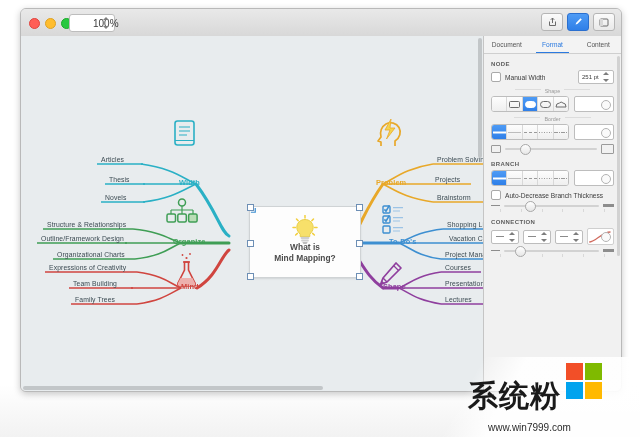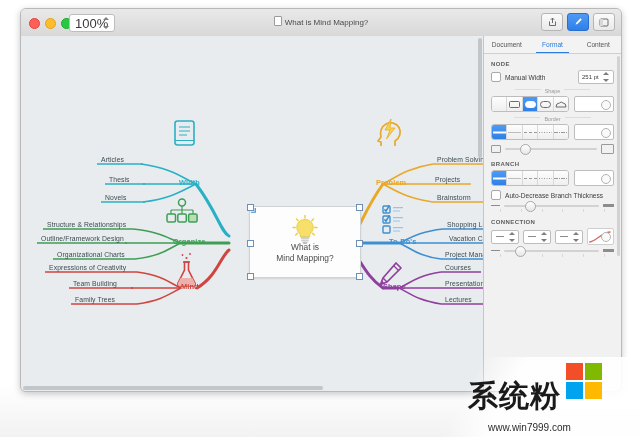--- a/index.html
+++ b/index.html
@@ -21,21 +21,21 @@
             background:linear-gradient(180deg,#e9e9e9 0%,#d8d8d8 100%);
             border-bottom:1px solid #bcbcbc;}
   .lights{position:absolute;left:8px;top:9px;display:flex;gap:5px;}
   .light{width:9px;height:9px;border-radius:50%;}
   .l-red{background:#ff5f57;border:1px solid #e0443e;}
   .l-yel{background:#ffbd2e;border:1px solid #dea123;}
   .l-grn{background:#28c840;border:1px solid #1aab29;}
   .zoomfield{position:absolute;left:48px;top:5px;width:44px;height:16px;
              background:#fff;border:1px solid #bdbdbd;border-radius:3px;
              display:flex;align-items:center;}
-  .zoomfield span{font-size:13px;color:#3a3a3a;padding-left:5px;}
+  .zoomfield span{font-size:10px;color:#3a3a3a;padding-left:5px;margin-left:18px;}
   .stepper{position:absolute;right:3px;top:2px;width:8px;height:12px;
            display:flex;flex-direction:column;justify-content:space-between;}
   .stepper i{display:block;width:0;height:0;border-left:3px solid transparent;
              border-right:3px solid transparent;}
   .stepper i.up{border-bottom:3px solid #7d7d7d;}
   .stepper i.dn{border-top:3px solid #7d7d7d;}
   .wtitle{position:absolute;left:0;right:0;top:7px;text-align:center;
           font-size:8px;color:#4a4a4a;}
   .wtitle .doc-ic{display:inline-block;width:6px;height:8px;background:#fff;
           border:1px solid #9a9a9a;vertical-align:-1px;margin-right:3px;border-radius:1px;}
@@ -117,21 +117,21 @@
   
   .map{position:absolute;inset:0;}
   .map svg{position:absolute;left:0;top:0;}
   .lbl{position:absolute;font-size:6.8px;white-space:nowrap;letter-spacing:.1px;}
   .lbl.b{font-weight:bold;font-size:7.4px;}
 
   .center-node{position:absolute;left:228px;top:170px;width:110px;height:70px;
      background:#fdfdfd;border:1px solid #cfd3d5;border-radius:3px;
      box-shadow:0 1px 2px rgba(0,0,0,.10);}
   .center-node .txt{position:absolute;left:0;right:0;top:35px;text-align:center;
-     font-size:8.4px;color:#4b4b4b;line-height:11px;}
+     font-size:8.4px;color:#4b4b4b;line-height:11px;font-weight:bold;}
   .handle{position:absolute;width:5px;height:5px;background:#fff;
      border:1px solid #6d8fb5;}
   .rotate{position:absolute;right:3px;bottom:4px;width:7px;height:7px;}
 
   
   .wm{position:absolute;right:18px;bottom:2px;width:168px;height:74px;}
   .wm .sq{position:absolute;width:17px;height:17px;}
   .wm .cn{position:absolute;left:14px;bottom:18px;font-size:30px;font-weight:bold;
      color:#1a1a1a;letter-spacing:1px;font-family:"DejaVu Sans",sans-serif;}
   .wm .url{position:absolute;left:34px;bottom:2px;font-size:10px;color:#2b2b2b;}
@@ -153,23 +153,20 @@
     </div>
 
     <div class="zoomfield">
       <span>100%</span>
       <span class="stepper">
         <i class="up"></i>
             <i class="dn"></i>
       </span>
     </div>
 
-    <div class="wtitle">
-      <span class="doc-ic"></span><span>What is Mind Mapping?</span>
-    </div>
 
     <div class="tb-right">
       <div class="tbtn">
         <svg width="9" height="10" viewBox="0 0 9 10">
               <path d="M4.5 1 L4.5 6 M4.5 1 L2.8 2.8 M4.5 1 L6.2 2.8" stroke="#6b6b6b" fill="none" stroke-width="1"></path>
               <path d="M1.5 4.5 L1.5 8.5 L7.5 8.5 L7.5 4.5" stroke="#6b6b6b" fill="none" stroke-width="1"></path>
             </svg>
       </div>
       <div class="tbtn active">
         <svg width="9" height="10" viewBox="0 0 9 10">

